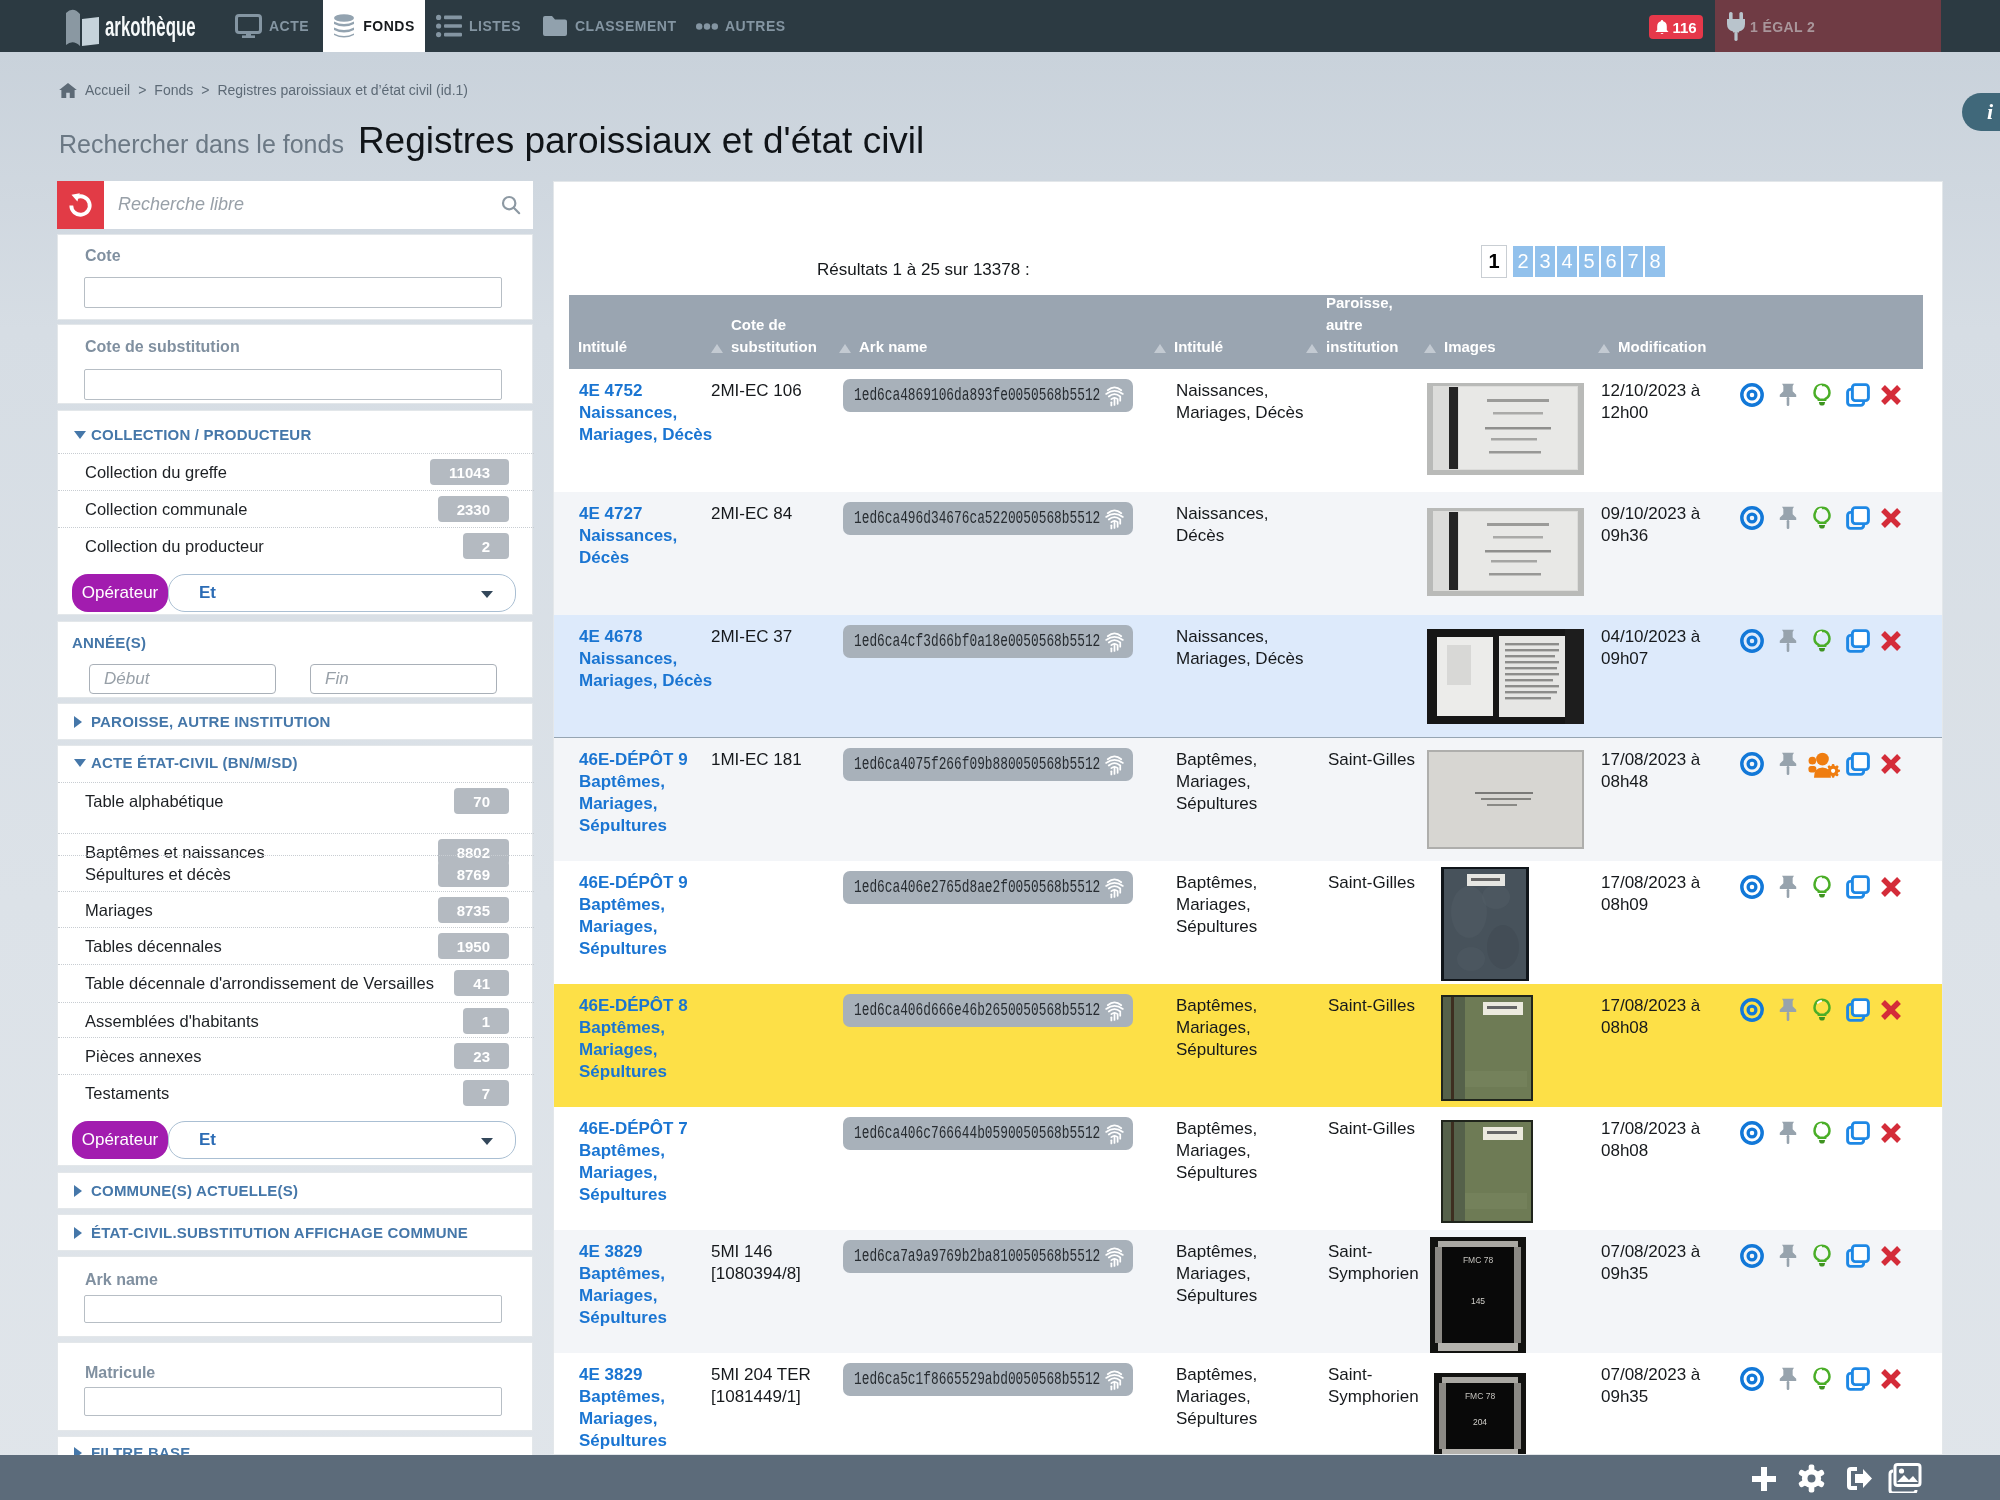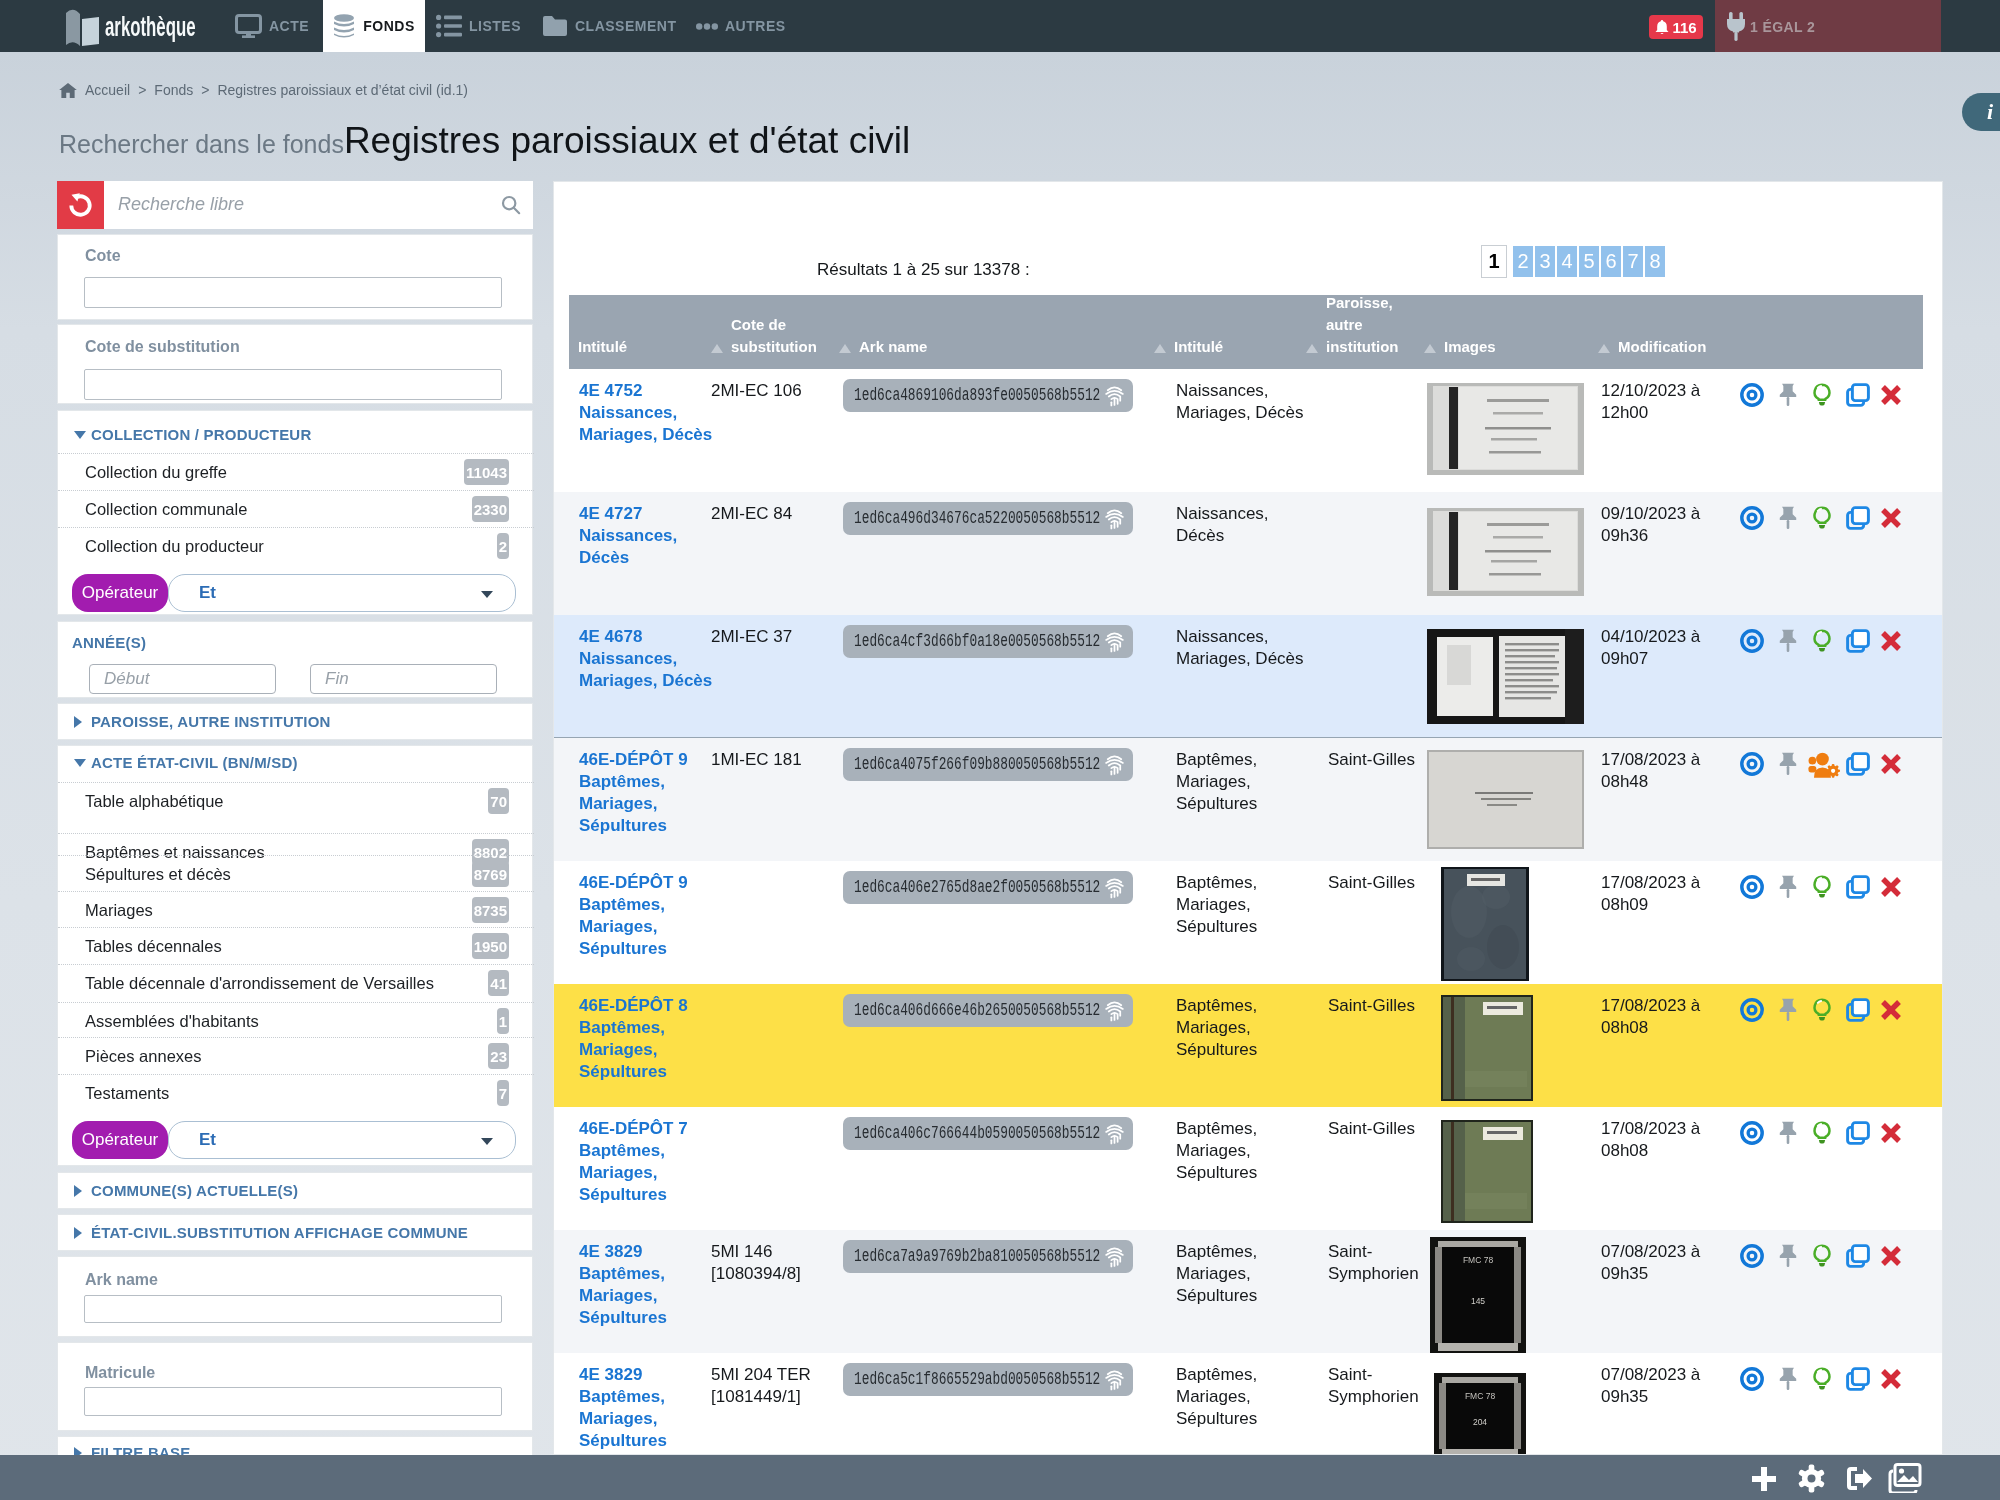--- a/index.html
+++ b/index.html
@@ -22,32 +22,32 @@
 .maroon{position:absolute;left:1715px;top:0;width:226px;height:52px;background:#6f3b44}
 .maroon .txt{position:absolute;left:35px;top:19px;color:#a9969b;font-weight:700;font-size:14px;letter-spacing:.4px}
 .infopill{position:absolute;left:1962px;top:93px;width:58px;height:38px;background:#40687a;border-radius:19px;
 color:#fff;font-size:22px;font-weight:700;font-family:"Liberation Serif",serif;font-style:italic;
 display:flex;align-items:center;padding-left:25px}
 
 .crumbs{position:absolute;left:59px;top:82px;display:flex;align-items:center;gap:8px;
 color:#5d6a76;font-size:14px}
 .pagetitle{position:absolute;left:59px;top:120px;width:1400px}
 .pt1{color:#6b7884;font-size:25px}
-.pt2{color:#101418;font-size:37px;}
+.pt2{color:#101418;font-size:37px;margin-left:14px}
 
 .panel{position:absolute;left:57px;width:476px;background:#fff;border:1px solid #e3e7ea}
 .lbl{color:#8090a0;font-weight:700;font-size:16px;position:absolute;left:27px}
 .inp{position:absolute;left:26px;width:418px;height:31px;background:#fff;border:1px solid #b7bec5;border-radius:2px}
 .sechead{position:absolute;left:33px;color:#4577a9;font-weight:700;font-size:15px;letter-spacing:.2px}
 .tri-d{position:absolute;left:16px;width:0;height:0;border-left:6px solid transparent;border-right:6px solid transparent;border-top:8px solid #4577a9}
 .tri-r{position:absolute;left:16px;width:0;height:0;border-top:6px solid transparent;border-bottom:6px solid transparent;border-left:8px solid #4577a9}
 .item{position:absolute;left:0;width:476px;height:37px;border-top:1px dotted #c8cdd2}
 .item .itxt{position:absolute;left:27px;top:9px;color:#1d2024;font-size:16.5px}
 .item .ibadge{position:absolute;right:25px;top:5px;background:#b4bac1;color:#fff;font-weight:700;font-size:15px;
-border-radius:4px;height:26px;display:flex;align-items:center;padding:0 2px}
+border-radius:4px;height:26px;display:flex;align-items:center;padding:0 19px}
 .opbtn{position:absolute;left:14px;width:96px;height:38px;background:#a21caf;border-radius:16px;
 color:#fff;font-size:17px;display:flex;align-items:center;justify-content:center}
 .opdrop{position:absolute;left:110px;width:348px;height:38px;background:#fff;border:1px solid #aabfd3;border-radius:17px;}
 .opdrop .et{position:absolute;left:30px;top:8px;color:#2c6cb5;font-weight:700;font-size:17px}
 .opdrop .car{position:absolute;right:22px;top:16px;width:0;height:0;border-left:6px solid transparent;border-right:6px solid transparent;border-top:7px solid #33475a}
 .ph{color:#98a0a8;font-style:italic;font-size:17px;position:absolute}
 .inp2{position:absolute;height:30px;background:#fff;border:1px solid #a9b0b8;border-radius:4px}
 
 .results{position:absolute;left:553px;top:181px;width:1390px;height:1274px;background:#fff;border:1px solid #e3e7ea}
 .rescount{position:absolute;left:263px;top:78px;color:#15181b;font-size:17px}

